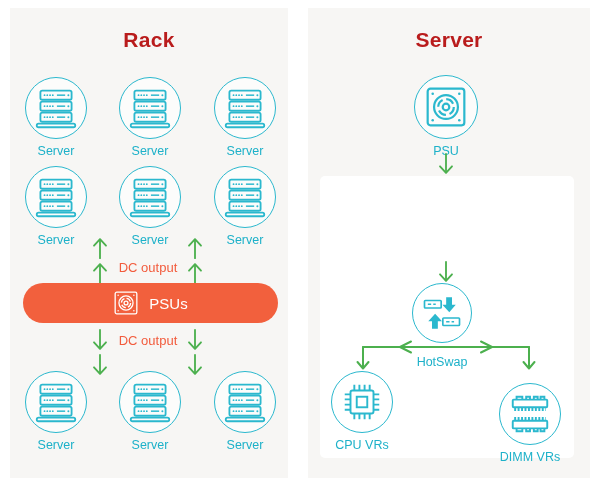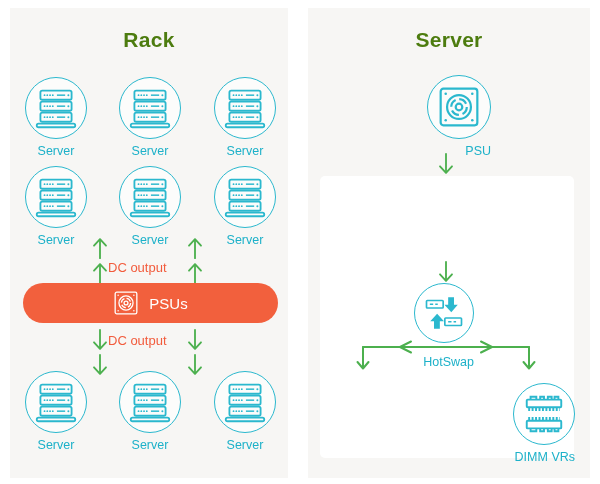--- a/index.html
+++ b/index.html
@@ -2,33 +2,33 @@
 <html><head>
 <meta charset="utf-8">
 <style>
   html,body{margin:0;padding:0;background:#ffffff;}
   #stage{position:relative;width:600px;height:484px;background:#ffffff;
          font-family:"Liberation Sans",sans-serif;overflow:hidden;}
   .panel{position:absolute;top:8px;height:470px;background:#f7f6f4;}
   .panel-left{left:10px;width:278px;}
   .panel-right{left:308px;width:282px;}
   .panel-title{position:absolute;top:20px;left:0;width:100%;text-align:center;
-               font-size:21px;font-weight:700;color:#4d7c0f;letter-spacing:.3px;}
+               font-size:21px;font-weight:700;color:#b91c1c;letter-spacing:.3px;}
   .inner-box{position:absolute;left:12px;top:168px;width:254px;height:282px;
              background:#ffffff;border-radius:5px;}
   .node{position:absolute;display:flex;flex-direction:column;align-items:center;}
-  .w80{width:80px;} .w90{width:90px;align-items:flex-end;}
+  .w80{width:80px;} .w90{width:90px;}
   .circle{box-sizing:border-box;border:1.6px solid #2bb8ce;border-radius:50%;
           background:#fcfcfb;display:flex;align-items:center;justify-content:center;}
   .c62{width:62px;height:62px;} .c64{width:64px;height:64px;} .c60{width:60px;height:60px;}
   .node-label{margin-top:5px;font-size:12.5px;color:#1db1c9;white-space:nowrap;}
   .teal{color:#2bb8ce;} .white{color:#ffffff;} 
   .arrow{position:absolute;color:#4cb04e;}
   .arrow.down{transform:rotate(180deg);}
-  .dc-label{position:absolute;width:80px;font-size:13px;color:#f25b3c;}
+  .dc-label{position:absolute;width:80px;text-align:center;font-size:13px;color:#f25b3c;}
   .psus-pill{position:absolute;left:13px;top:275px;width:255px;height:40px;border-radius:20px;
              background:#f2603d;display:flex;align-items:center;justify-content:center;}
   .psus-pill .pill-text{color:#ffffff;font-size:15px;margin-left:10px;}
   .branch{position:absolute;left:47px;top:331px;}
   svg.icon{display:block;}
 </style>
 </head>
 <body>
 
 <svg width="0" height="0" style="position:absolute" aria-hidden="true">
@@ -260,41 +260,49 @@
         <use href="#sym-arrow"></use>
       </svg>
 
     <div class="inner-box"></div>
 
 
     <svg class="icon arrow down" style="left:129px;top:252px" width="18" height="24">
         <use href="#sym-arrow"></use>
       </svg>
 
-    <div class="node w90" style="left:76px;top:275px">
+    <div class="node w90" style="left:89px;top:275px">
       <div class="circle c60" style="background:#fff">
         <svg class="icon teal" width="40" height="40">
             <use href="#sym-hotswap"></use>
           </svg>
       </div>
       <div class="node-label" style="margin-top:12px">HotSwap</div>
     </div>
 
     <svg class="branch" width="182" height="38" viewBox="0 0 182 38">
       <g fill="none" stroke="#4cb04e" stroke-width="2" stroke-linecap="round" stroke-linejoin="round">
         <path d="M8 8 H174"></path>
         <path d="M8 8 V28"></path>
         <path d="M174 8 V28"></path>
         <path d="M56 2.5 L45 8 L56 13.5"></path>
         <path d="M126 2.5 L137 8 L126 13.5"></path>
         <path d="M2.5 23 L8 29.5 L13.5 23"></path>
         <path d="M168.5 23 L174 29.5 L179.5 23"></path>
       </g>
     </svg>
 
+    <div class="node w90" style="left:9px;top:363px">
+      <div class="circle c62" style="background:#fff">
+        <svg class="icon teal" width="46" height="46">
+            <use href="#sym-cpu"></use>
+          </svg>
+      </div>
+      <div class="node-label">CPU VRs</div>
+    </div>
 
     <div class="node w90" style="left:177px;top:375px">
       <div class="circle c62" style="background:#fff">
         <svg class="icon teal" width="46" height="46">
             <use href="#sym-dimm"></use>
           </svg>
       </div>
       <div class="node-label">DIMM VRs</div>
     </div>
   </div>

